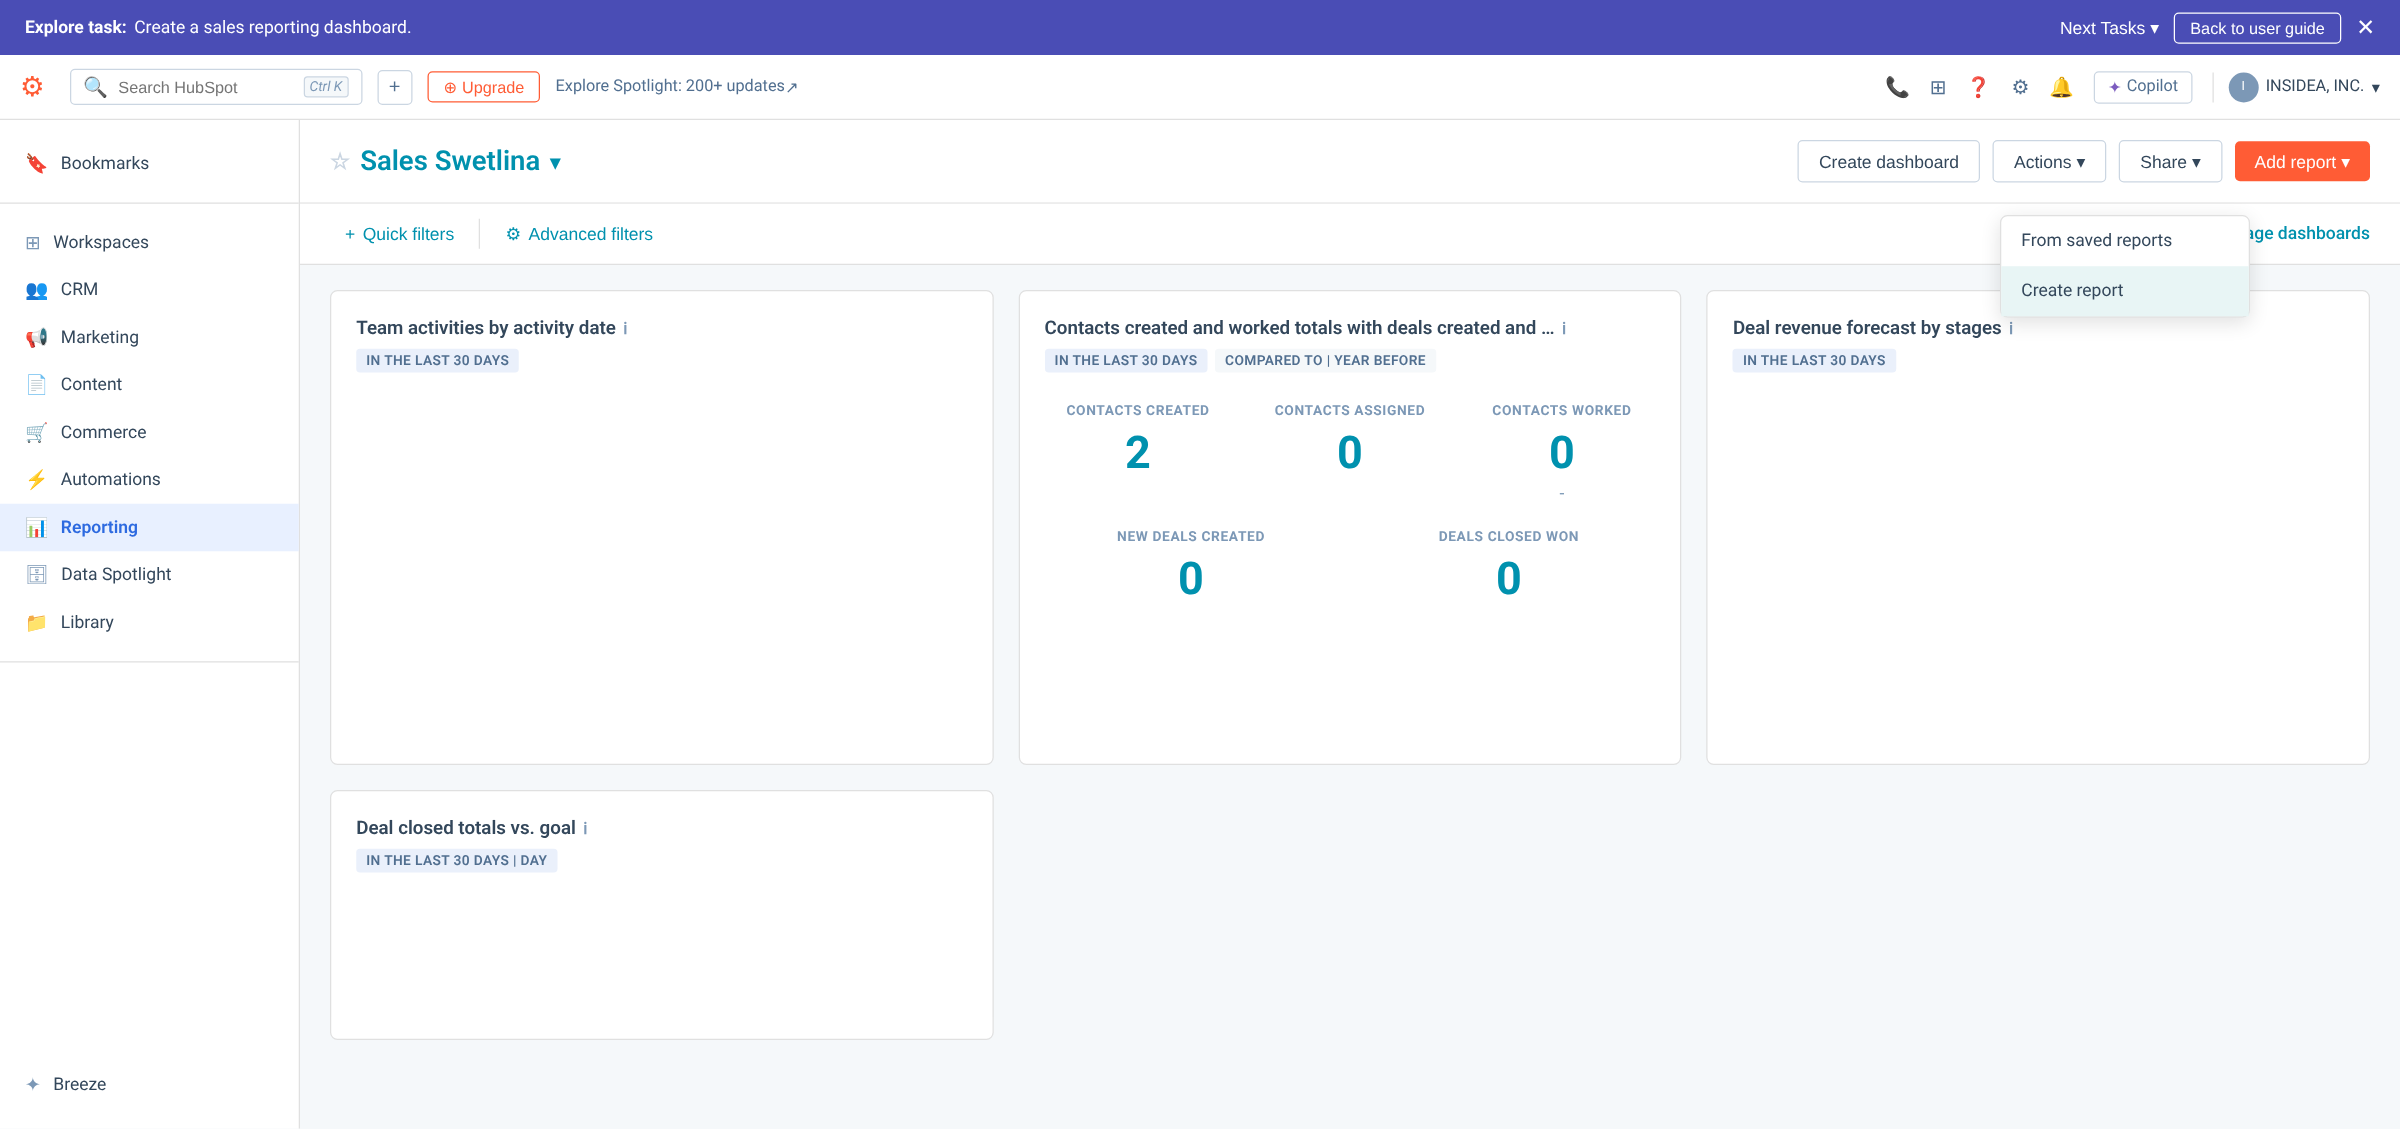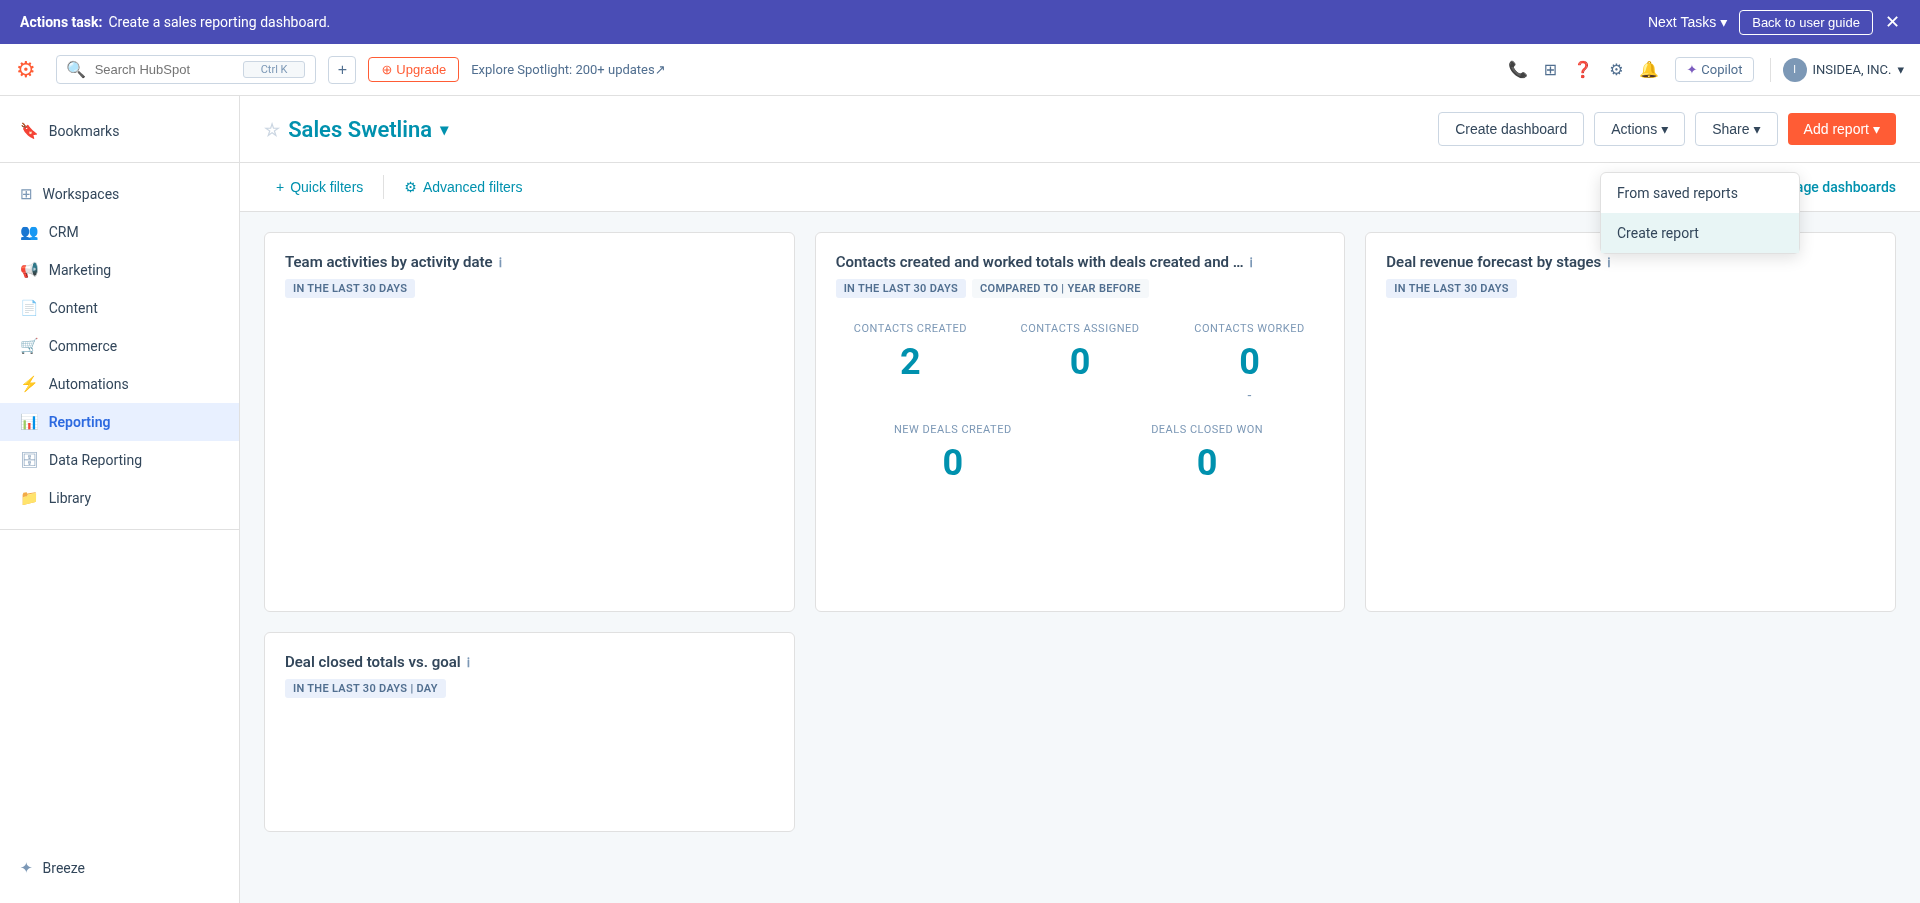--- a/index.html
+++ b/index.html
@@ -47,21 +47,21 @@
       border: 1px solid #cbd6e2; border-radius: 4px;
       padding: 4px 10px; background: white; min-width: 220px;
       cursor: pointer;
     }
     .search-box input {
       border: none; outline: none; font-size: 13px; color: #be185d;
       background: transparent; width: 140px;
     }
     .kbd {
       background: #f5f8fa; border: 1px solid #cbd6e2; border-radius: 3px;
-      padding: 1px 17px; font-size: 11px; color: #7c98b6;
+      padding: 1px 4px; font-size: 11px; color: #7c98b6; font-style: italic;
     }
     .nav-plus-btn {
       background: none; border: 1px solid #cbd6e2; border-radius: 4px;
       width: 28px; height: 28px; display: flex; align-items: center; justify-content: center;
       cursor: pointer; font-size: 16px; color: #516f90;
     }
     .upgrade-btn {
       background: none; border: 1px solid #ff5c35; border-radius: 4px;
       color: #ff5c35; padding: 4px 12px; font-size: 13px; cursor: pointer;
       display: flex; align-items: center; gap: 4px;
@@ -187,21 +187,21 @@
     .stats-grid {
       display: grid; grid-template-columns: 1fr 1fr 1fr;
       gap: 20px; margin-top: 24px;
     }
     .stats-grid-2 {
       display: grid; grid-template-columns: 1fr 1fr;
       gap: 20px; margin-top: 20px;
     }
     .stat-item { text-align: center; }
     .stat-label {
-      font-size: 11px; font-weight: 400; color: #7c98b6;
+      font-size: 11px; font-weight: 700; color: #7c98b6;
       letter-spacing: 0.5px; text-transform: uppercase; margin-bottom: 6px;
     }
     .stat-value { font-size: 36px; font-weight: 700; color: #0091ae; }
     .stat-dash { color: #7c98b6; font-size: 14px; margin-top: 4px; }
 
     
     .dropdown-overlay {
       position: fixed;
       top: 172px;
       right: 120px;
@@ -221,21 +221,21 @@
     
     .content-area::-webkit-scrollbar { width: 6px; }
     .content-area::-webkit-scrollbar-track { background: #f5f8fa; }
     .content-area::-webkit-scrollbar-thumb { background: #cbd6e2; border-radius: 3px; }
   </style>
 </head>
 <body>
 
 <div class="task-bar">
   <div class="task-bar-left">
-    <span class="label">Actions task:</span>
+    <span class="label">Explore task:</span>
     <span>Create a sales reporting dashboard.</span>
   </div>
   <div class="task-bar-right">
     <button class="next-tasks-btn">
       <span>Next Tasks</span>
       <span>▾</span>
     </button>
     <button class="back-to-guide-btn">Back to user guide</button>
     <button class="close-task-btn">✕</button>
   </div>
@@ -315,21 +315,21 @@
     <div class="sidebar-item">
       <span class="icon">⚡</span>
       <span>Automations</span>
     </div>
     <div class="sidebar-item active">
       <span class="icon">📊</span>
       <span>Reporting</span>
     </div>
     <div class="sidebar-item">
       <span class="icon">🗄</span>
-      <span>Data Reporting</span>
+      <span>Data Spotlight</span>
     </div>
     <div class="sidebar-item">
       <span class="icon">📁</span>
       <span>Library</span>
     </div>
     <hr class="sidebar-divider">
     <div class="sidebar-item sidebar-bottom">
       <span class="icon">✦</span>
       <span>Breeze</span>
     </div>

